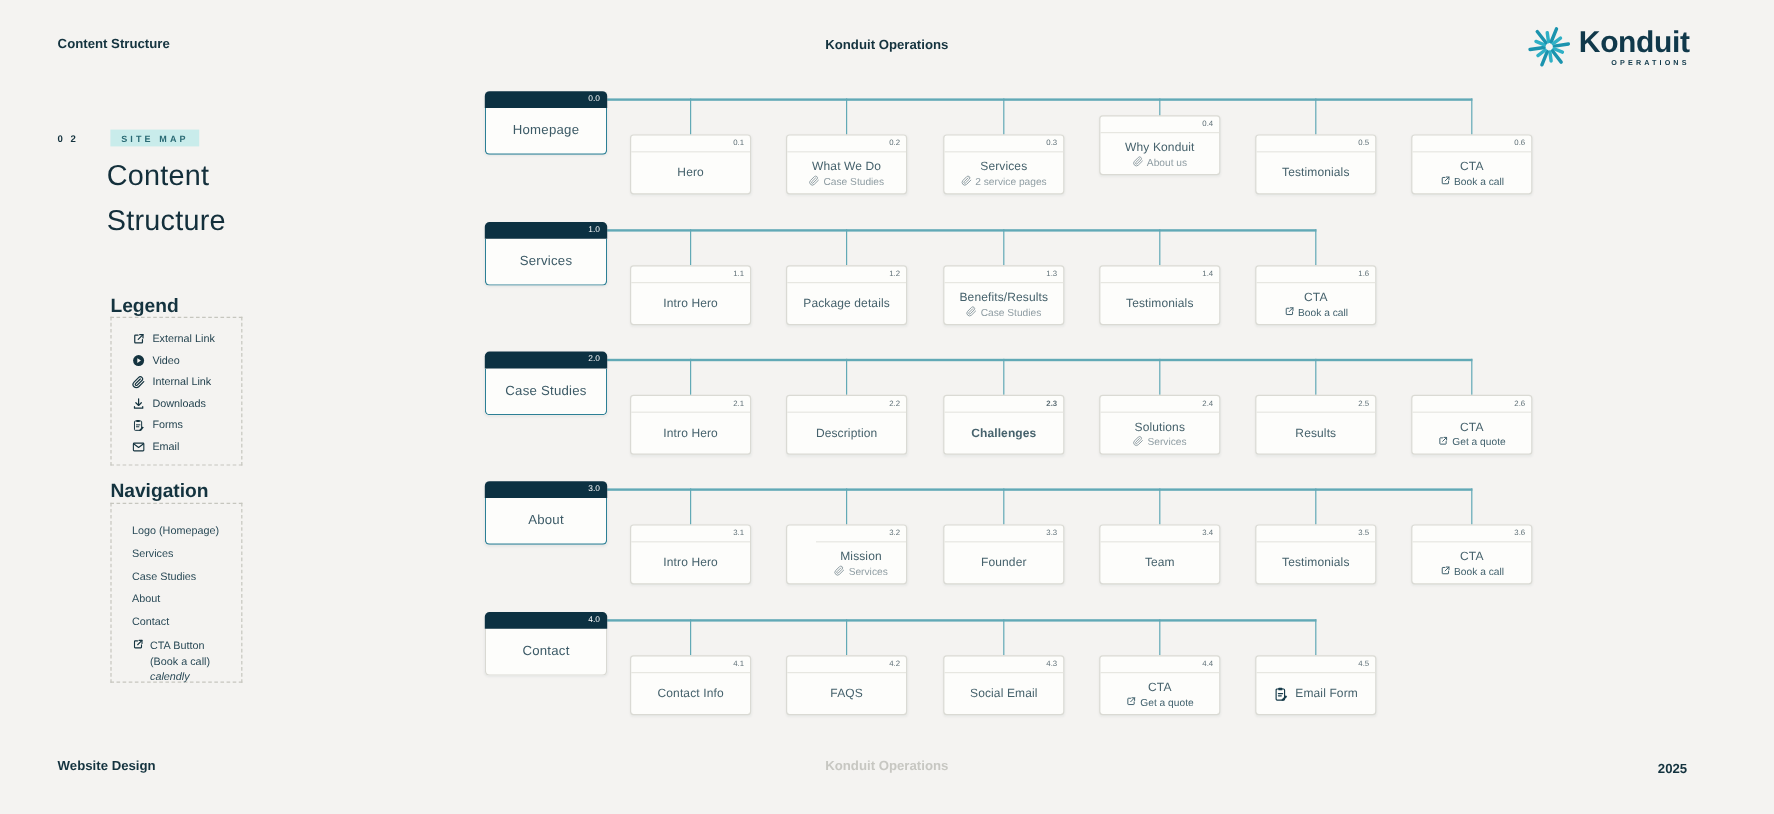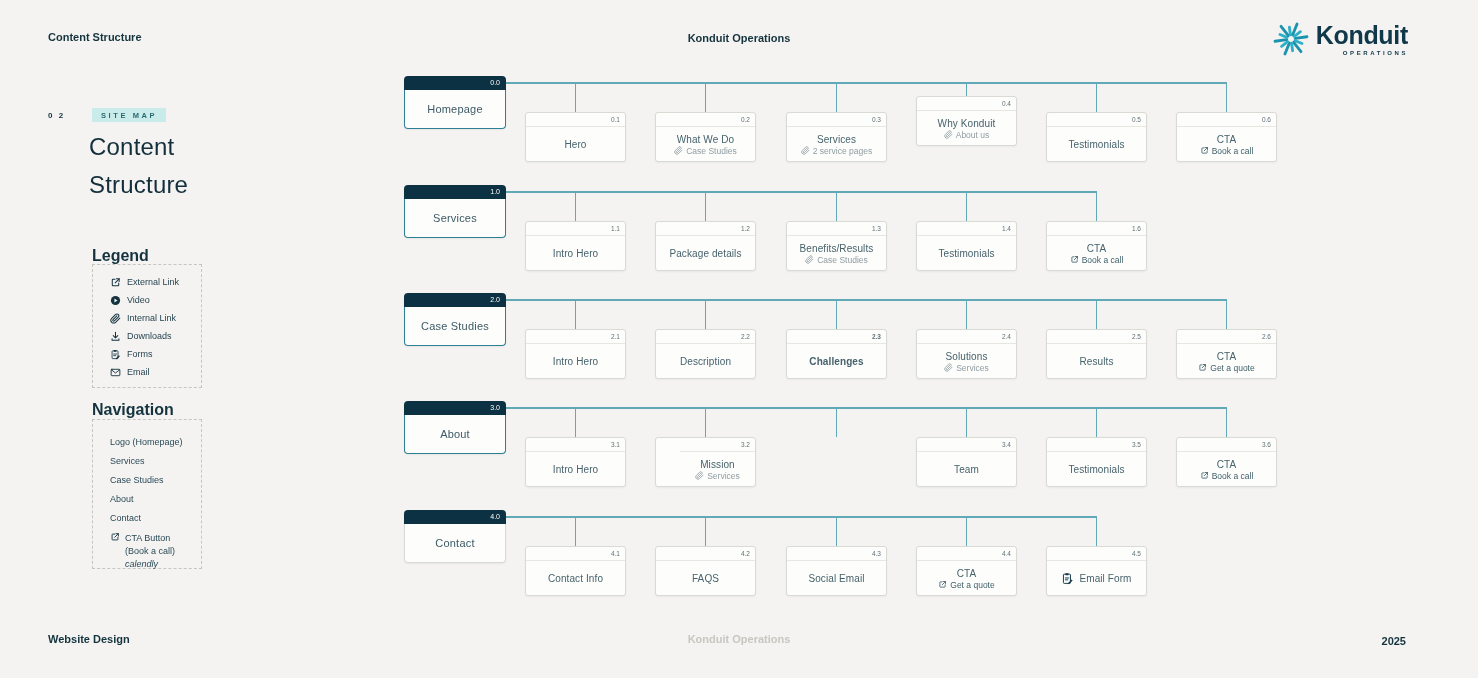--- a/index.html
+++ b/index.html
@@ -480,20 +480,28 @@
           <div class="child-sub internal">
             <span class="icon" style="width: 9px; height: 9px;">
               <svg viewBox="0 0 24 24" fill="none" stroke="currentColor" stroke-width="2.2" stroke-linecap="round" stroke-linejoin="round">
                 <path d="M21.4 11.05l-9.19 9.19a6 6 0 0 1-8.49-8.49l8.57-8.57A4 4 0 1 1 18 8.84l-8.59 8.57a2 2 0 0 1-2.83-2.83l8.49-8.48"></path>
               </svg>
             </span>
             <span>Services</span>
           </div>
         </div>
       </div>
+      <div class="abs child-card" style="left: 786px; top: 437px;">
+        <div class="child-head">
+          <span class="child-num">3.3</span>
+        </div>
+        <div class="child-body">
+          <div class="child-label">Founder</div>
+        </div>
+      </div>
       <div class="abs child-card" style="left: 916px; top: 437px;">
         <div class="child-head">
           <span class="child-num">3.4</span>
         </div>
         <div class="child-body">
           <div class="child-label">Team</div>
         </div>
       </div>
       <div class="abs child-card" style="left: 1046px; top: 437px;">
         <div class="child-head">

